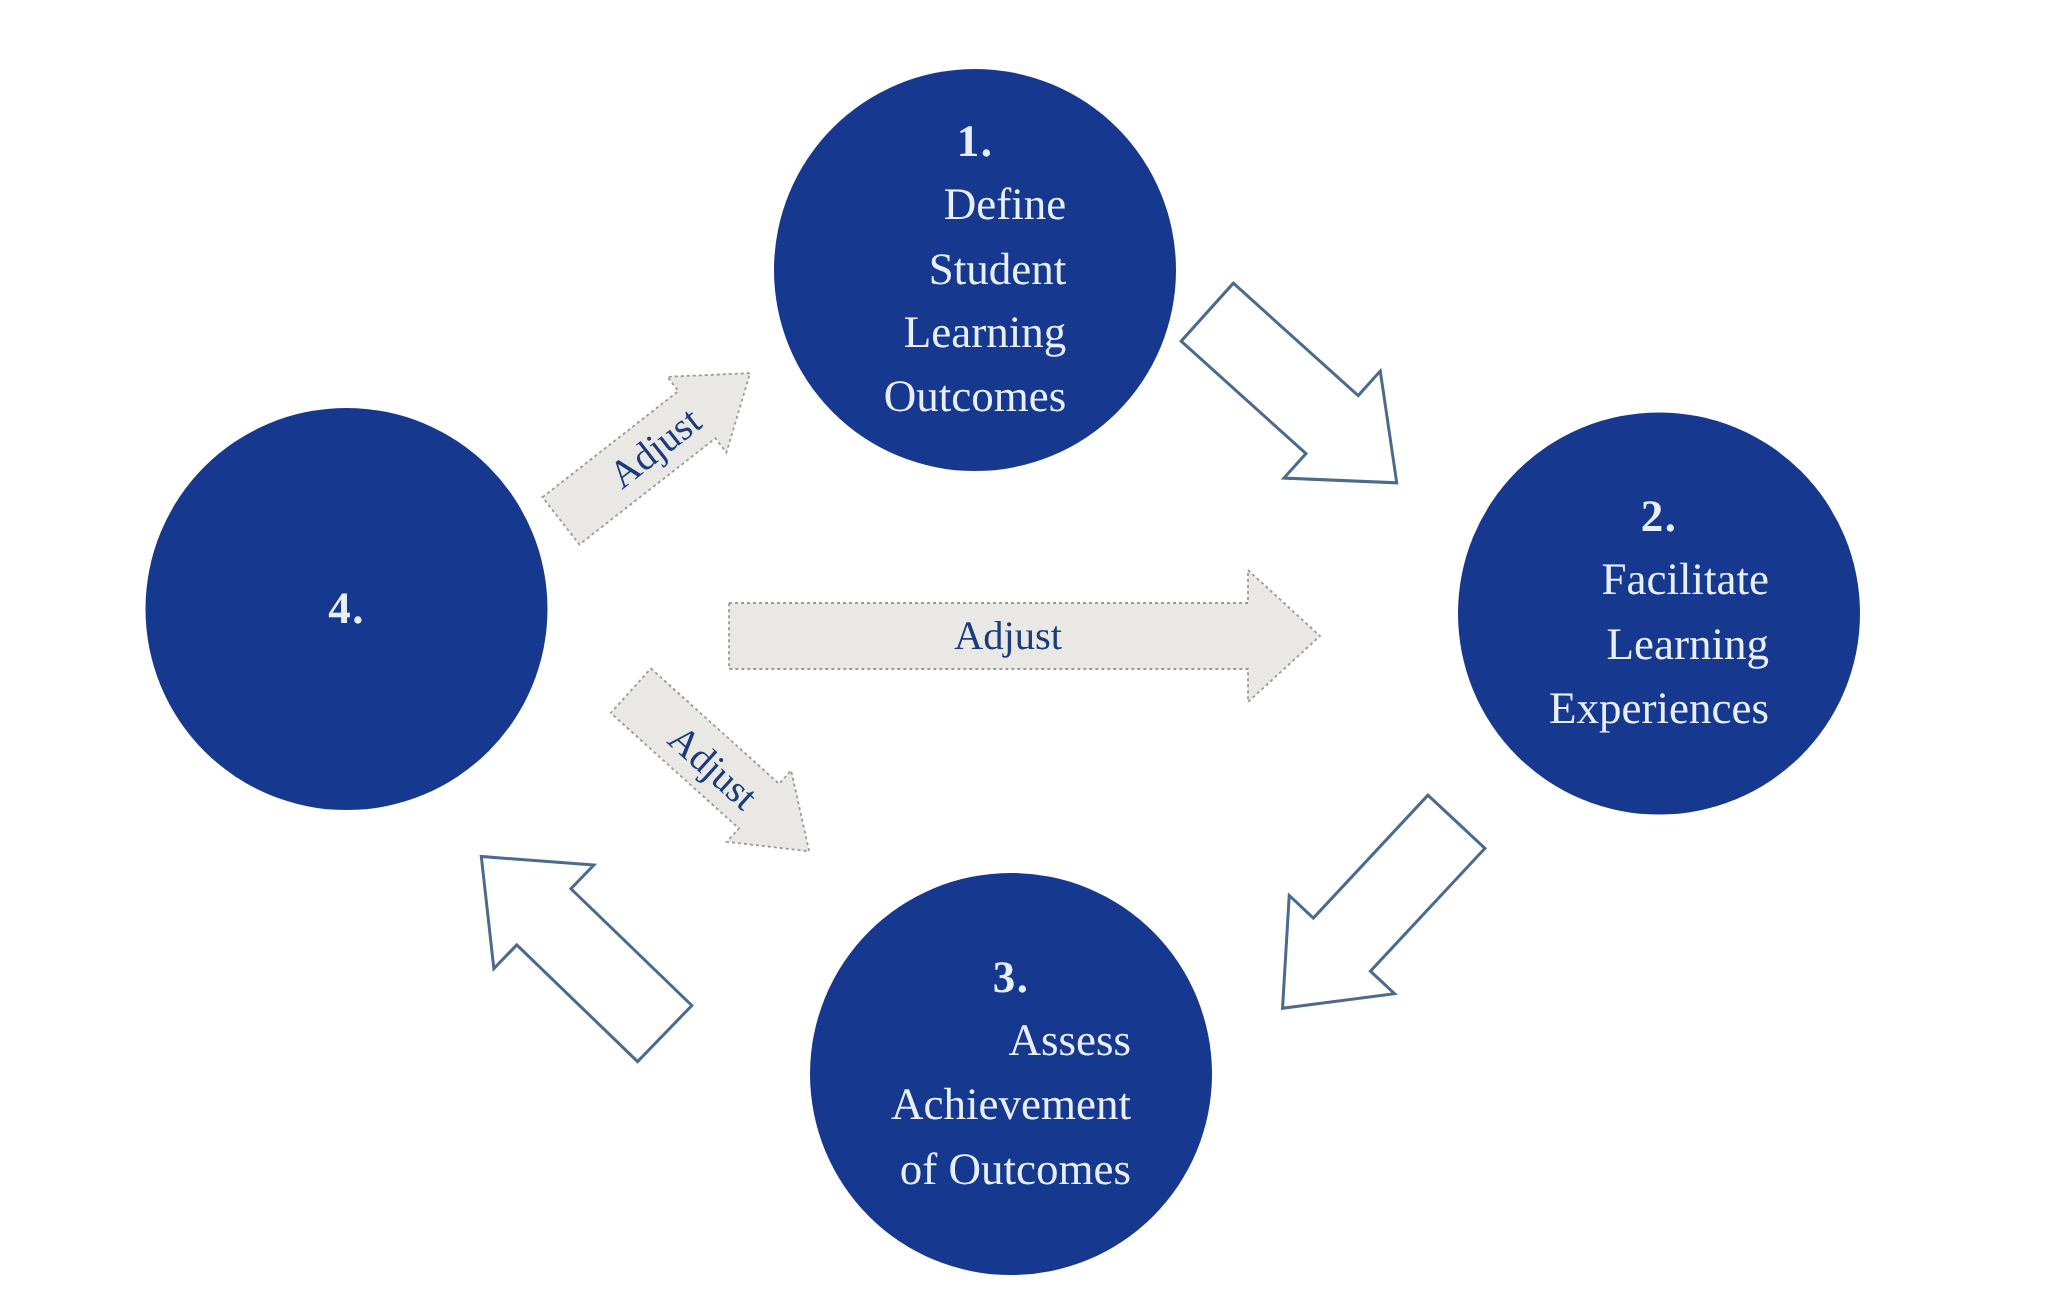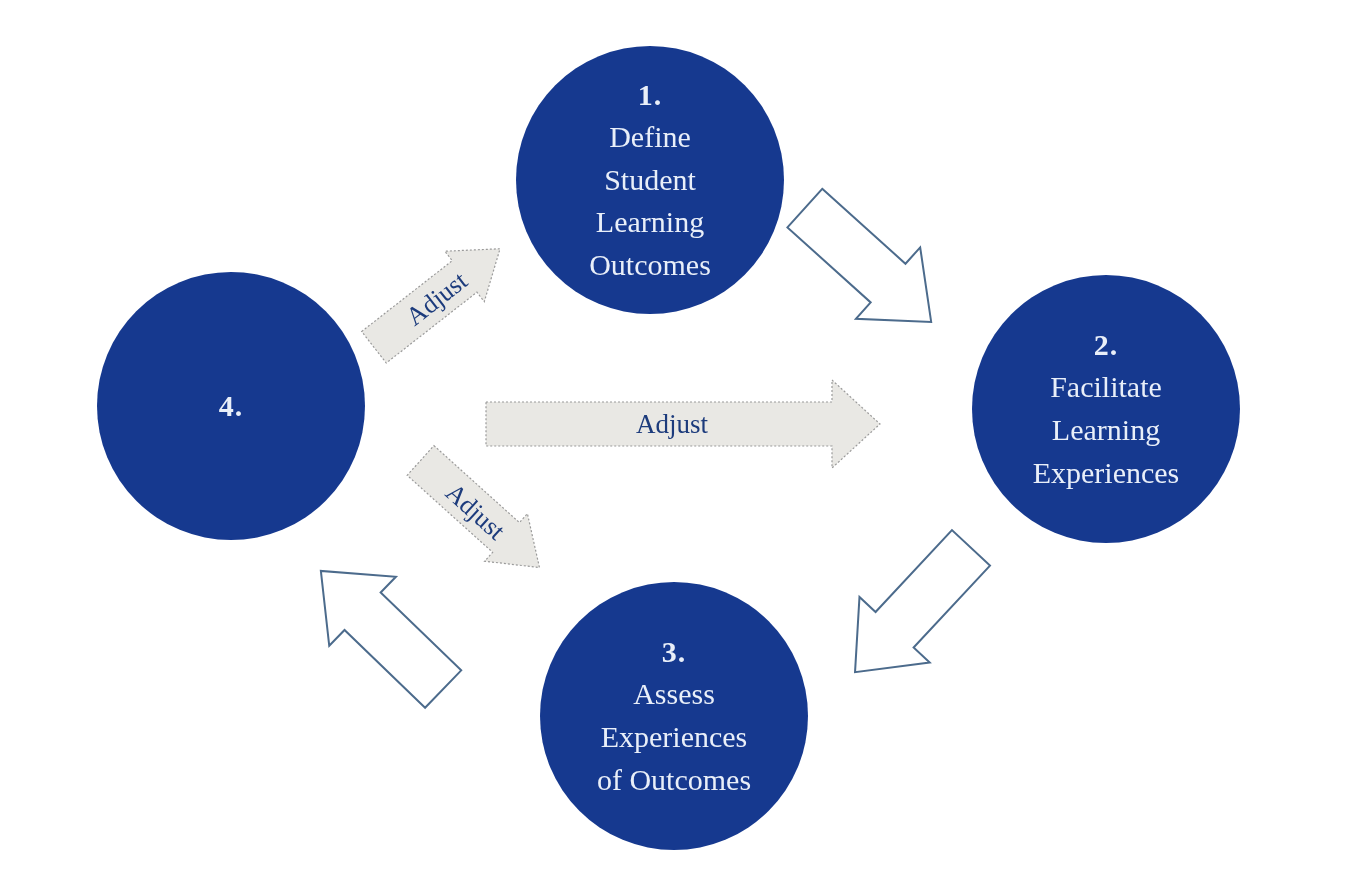--- a/index.html
+++ b/index.html
@@ -29,20 +29,21 @@
     text-align: center;
     font-size: 30px;
     line-height: 1.42;
   }
   .circle .num {
     font-weight: bold;
     letter-spacing: 1px;
   }
   .circle .title {
     white-space: pre-line;
+    text-align: right;
   }
   .circle-1 { left: 516px; top: 46px; }
   .circle-2 { left: 972px; top: 275px; }
   .circle-3 { left: 540px; top: 582px; }
   .circle-4 { left: 97px;  top: 272px; }
 
   .arrow-layer {
     position: absolute;
     left: 0; top: 0;
     width: 1365px;
@@ -117,21 +118,21 @@
   <div class="circle circle-2">
     <div class="num">2.</div>
     <div class="title">Facilitate
 Learning
 Experiences</div>
   </div>
 
   <div class="circle circle-3">
     <div class="num">3.</div>
     <div class="title">Assess
-Experiences
+Achievement
 of Outcomes</div>
   </div>
 
   <div class="circle circle-4">
     <div class="num">4.</div>
   </div>
 
 </div>
 
 </body></html>

